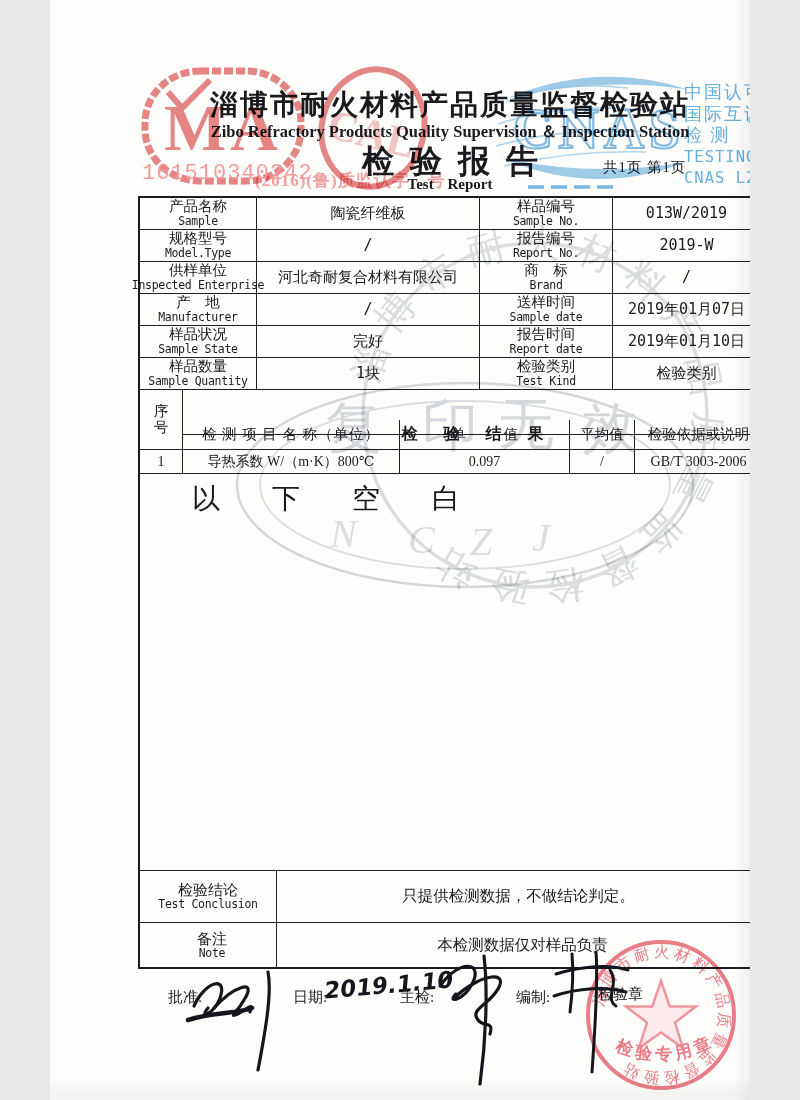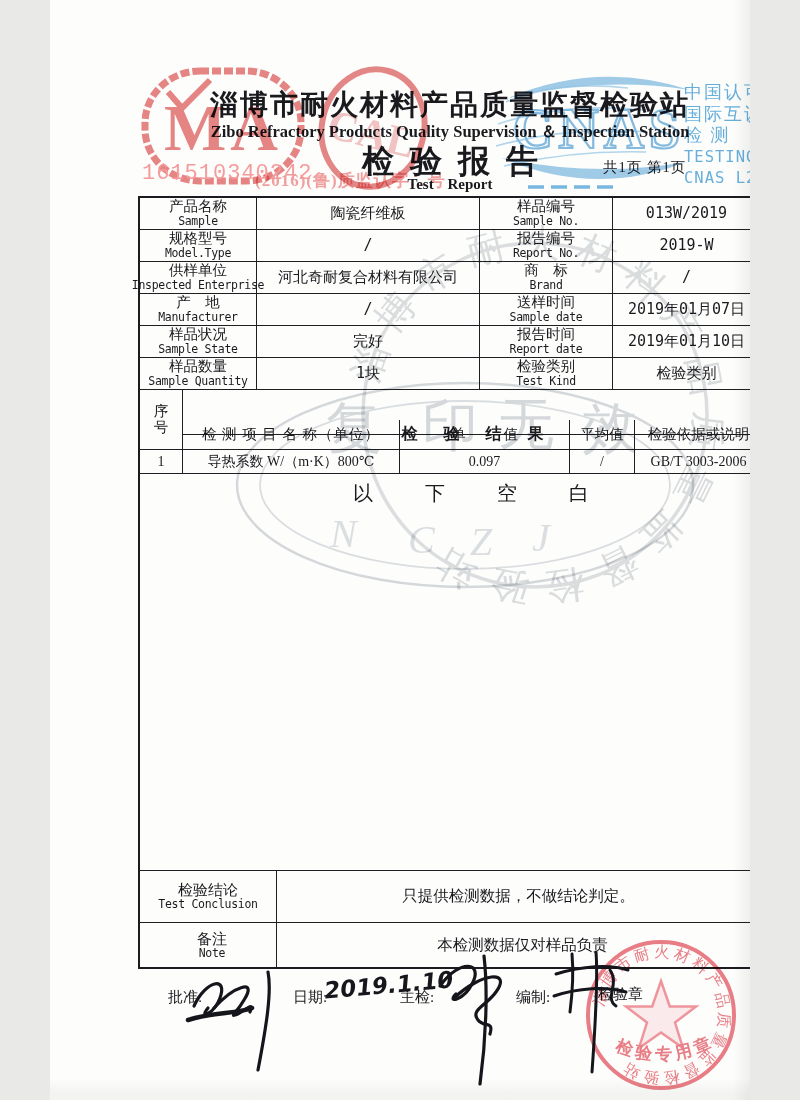--- a/index.html
+++ b/index.html
@@ -26,21 +26,21 @@
   .en{font-size:11.5px;font-family:"DejaVu Sans Mono","Liberation Mono",monospace;white-space:nowrap;letter-spacing:-0.3px;}
   .val{font-size:15px;font-family:"DejaVu Sans Mono","Liberation Serif",serif;white-space:nowrap;}
   .results-grid{grid-template-columns:43px 217px 170px 65px 127px;grid-template-rows:30px 30px 24px;}
   .c-seq{grid-row:1/3;grid-column:1;}
   .c-title{grid-row:1;grid-column:2/6;border-right:none;font-size:16px;letter-spacing:26px;text-indent:26px;font-weight:bold;margin-top:44px;}
   .c-h{grid-row:2;font-size:14.5px;}
   .c-h-item{letter-spacing:1px;}
   .c-h-val{letter-spacing:38px;text-indent:38px;}
   .c-d{grid-row:3;font-size:14px;}
   .blank-cell{height:396px;border-bottom:1.5px solid #1f1f23;position:relative;}
-  .blank-note{position:absolute;top:6px;left:0;width:100%;text-align:center;font-size:20px;letter-spacing:52px;text-indent:52px;padding-left:19px;}
+  .blank-note{position:absolute;top:6px;left:0;width:100%;font-size:28px;letter-spacing:52px;text-indent:52px;}
   .footer-grid{grid-template-columns:137px 483px;grid-template-rows:52px 44px;}
   .f-lab .cn{font-size:15px;}
   .f-val{font-size:15.5px;}
   
   .stamp{position:absolute;pointer-events:none;mix-blend-mode:multiply;}
   .serial{top:161px;left:92px;font-size:22px;font-family:Liberation Mono, monospace;
           color:#f59b9b;letter-spacing:1px;z-index:4;}
   .approval{top:169px;left:205px;font-size:17px;color:#ef8f8f;font-weight:bold;letter-spacing:1px;z-index:2;opacity:.85;}
   .cnas-lines{top:82px;left:634px;z-index:4;color:#57a9db;font-size:18px;line-height:21.5px;letter-spacing:2px;opacity:.9;}
   .cnas-lines div{white-space:nowrap;}

